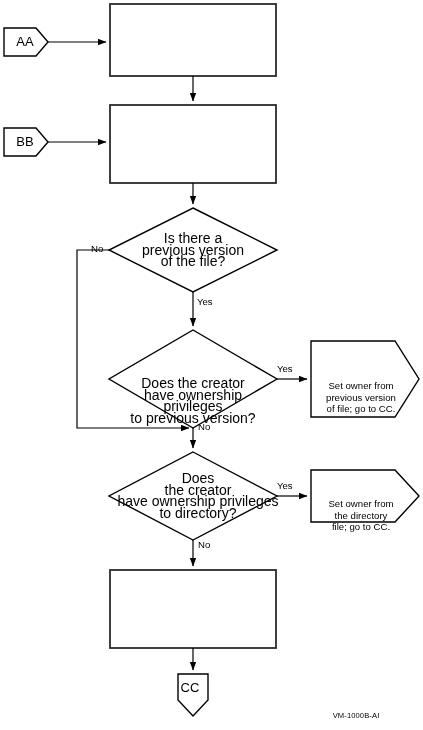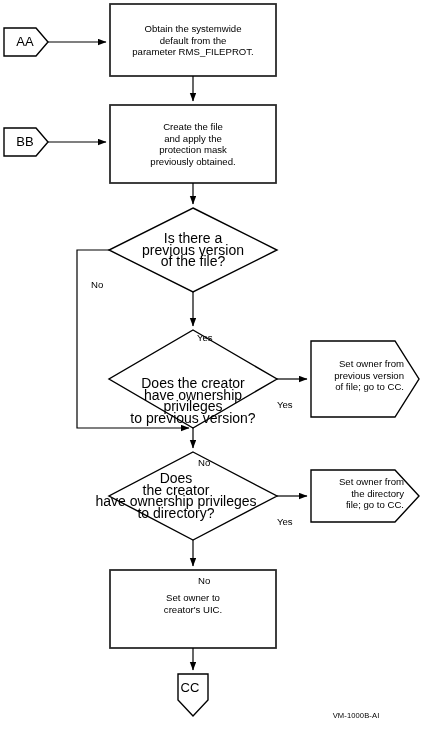--- a/index.html
+++ b/index.html
@@ -59,31 +59,31 @@
     line-height: 11.6px;
   }
   .lbl.diamond-text {
     font-size: 14px;
     line-height: 11.6px;
   }
   .lbl.edge-label {
     font-size: 9.6px;
     line-height: 11px;
     text-align: left;
-    margin-top: 36px;
   }
   .lbl.conn-text {
     font-size: 13px;
     font-weight: normal;
     text-align: center;
   }
   .lbl.pent-text {
     font-size: 9.6px;
     line-height: 11.6px;
-    text-align: right;
+    text-align: center;
+    margin-top: 22px;
   }
   .lbl.figure-id {
     font-size: 7.6px;
     letter-spacing: 0.1px;
     text-align: center;
     color: #000000;
   }
   .centered {
     transform: translate(-50%, -50%);
   }
@@ -142,62 +142,53 @@
 
     <line class="conn" x1="193" y1="540" x2="193" y2="566" marker-end="url(#arrow)"></line>
 
     <line class="conn" x1="193" y1="648" x2="193" y2="670" marker-end="url(#arrow)"></line>
   </svg>
 
   <div class="lbl conn-text centered" style="left:25px; top:42px; width:40px;">AA</div>
 
   <div class="lbl conn-text centered" style="left:25px; top:142px; width:64px;">BB</div>
 
-  <div class="lbl box-text centered" style="left:193px; top:40px; width:164px;">Obtain the systemwide
-default from the
-parameter RMS_FILEPROT.</div>
 
-  <div class="lbl box-text centered" style="left:193px; top:144px; width:164px;">Create the file
-and apply the
-protection mask
-previously obtained.</div>
 
   <div class="lbl diamond-text centered" style="left:193px; top:250px; width:120px;">Is there a
 previous version
 of the file?</div>
 
   <div class="lbl edge-label" style="left:91px; top:243px;">No</div>
 
   <div class="lbl edge-label" style="left:197px; top:296px;">Yes</div>
 
   <div class="lbl diamond-text centered" style="left:193px; top:401px; width:160px;">Does the creator
 have ownership privileges
 to previous version?</div>
 
   <div class="lbl edge-label" style="left:277px; top:363px;">Yes</div>
 
   <div class="lbl edge-label" style="left:198px; top:421px;">No</div>
 
-  <div class="lbl diamond-text centered" style="left:176px; top:496px; width:164px;">Does
+  <div class="lbl diamond-text centered" style="left:198px; top:496px; width:164px;">Does
 the creator
 have ownership privileges
 to directory?</div>
 
   <div class="lbl edge-label" style="left:277px; top:480px;">Yes</div>
 
   <div class="lbl edge-label" style="left:198px; top:539px;">No</div>
 
   <div class="lbl pent-text" style="left:318px; top:358px; width:86px;">Set owner from
 previous version
 of file; go to CC.</div>
 
   <div class="lbl pent-text" style="left:318px; top:476px; width:86px;">Set owner from
 the directory
 file; go to CC.</div>
 
-  <div class="lbl box-text centered" style="left:193px; top:604px; width:164px;">Set owner to
-creator's UIC.</div>
 
   <div class="lbl conn-text centered" style="left:190px; top:688px; width:40px;">CC</div>
 
   <div class="lbl figure-id" style="left:303px; top:710px; width:106px;">VM-1000B-AI</div>
 
 </div>
 
 </body></html>

